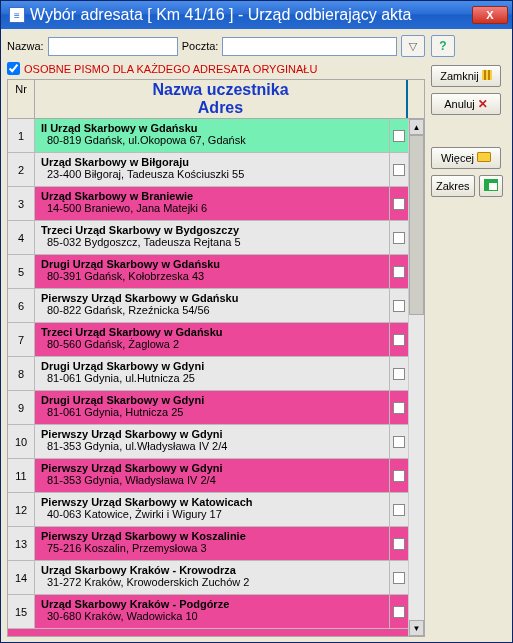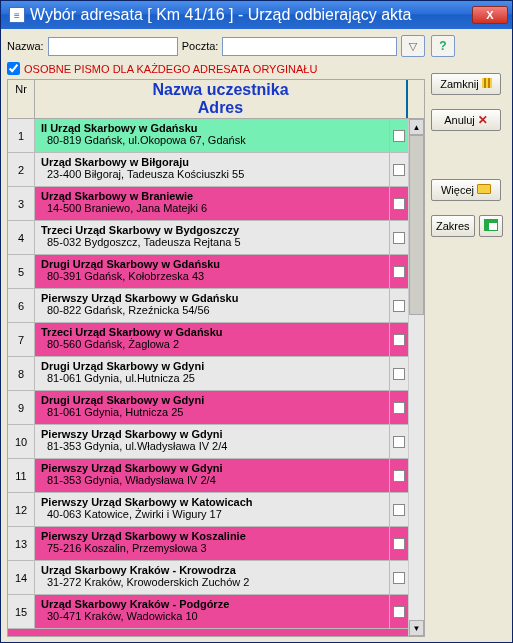--- a/index.html
+++ b/index.html
@@ -44,21 +44,21 @@
     font-weight: bold;
     line-height: 16px;
     cursor: pointer;
   }
   .body {
     padding: 6px 6px 6px 6px;
     display: flex;
     gap: 6px;
   }
   .leftpanel { width: 418px; }
-  .rightpanel { width: 70px; display: flex; flex-direction: column; gap: 14px; }
+  .rightpanel { width: 70px; display: flex; flex-direction: column; gap: 6px; }
   .toprow {
     display: flex;
     align-items: center;
     gap: 4px;
     margin-bottom: 5px;
   }
   .toprow label { font-size: 11px; }
   .toprow input[type=text] {
     flex: 1;
     height: 19px;
@@ -372,21 +372,21 @@
                   <div class="addr">31-272 Kraków, Krowoderskich Zuchów 2</div>
                 </div>
                 <div class="chk">
                   <div class="cbox"></div>
                 </div>
               </div>
               <div class="row">
                 <div class="nr">15</div>
                 <div class="content">
                   <div class="name">Urząd Skarbowy Kraków - Podgórze</div>
-                  <div class="addr">30-471 Kraków, Wadowicka 10</div>
+                  <div class="addr">30-680 Kraków, Wadowicka 10</div>
                 </div>
                 <div class="chk">
                   <div class="cbox"></div>
                 </div>
               </div>
             </div>
           <div class="scrollbar">
             <div class="arrow">▲</div>
             <div class="track">
                 <div class="thumb"></div>

